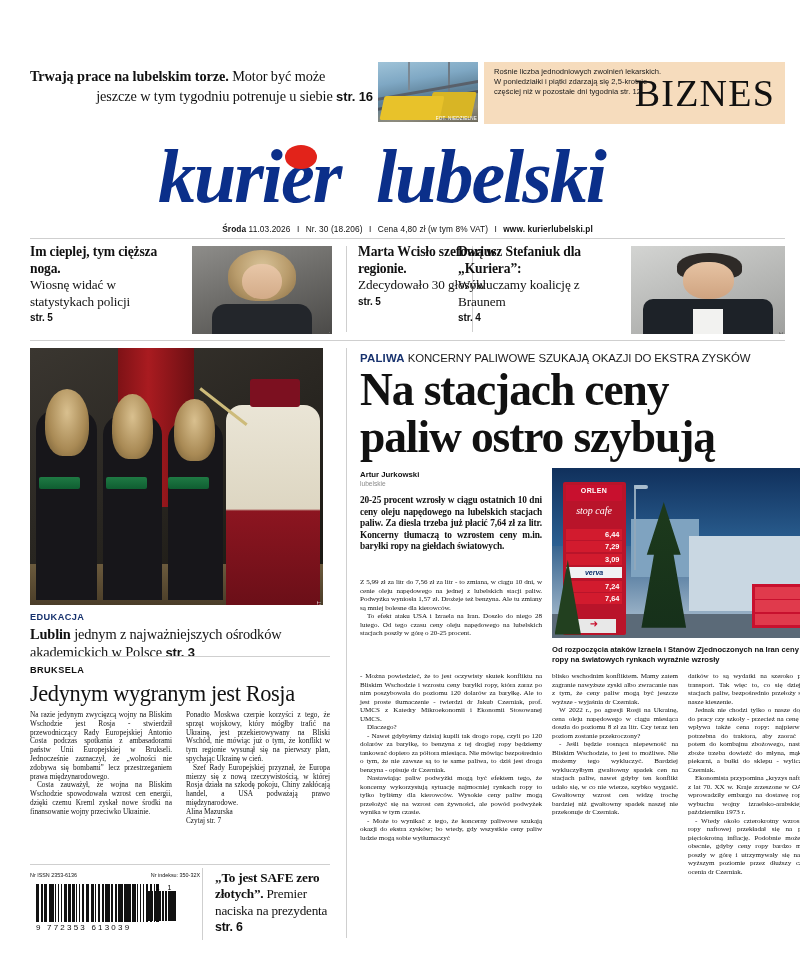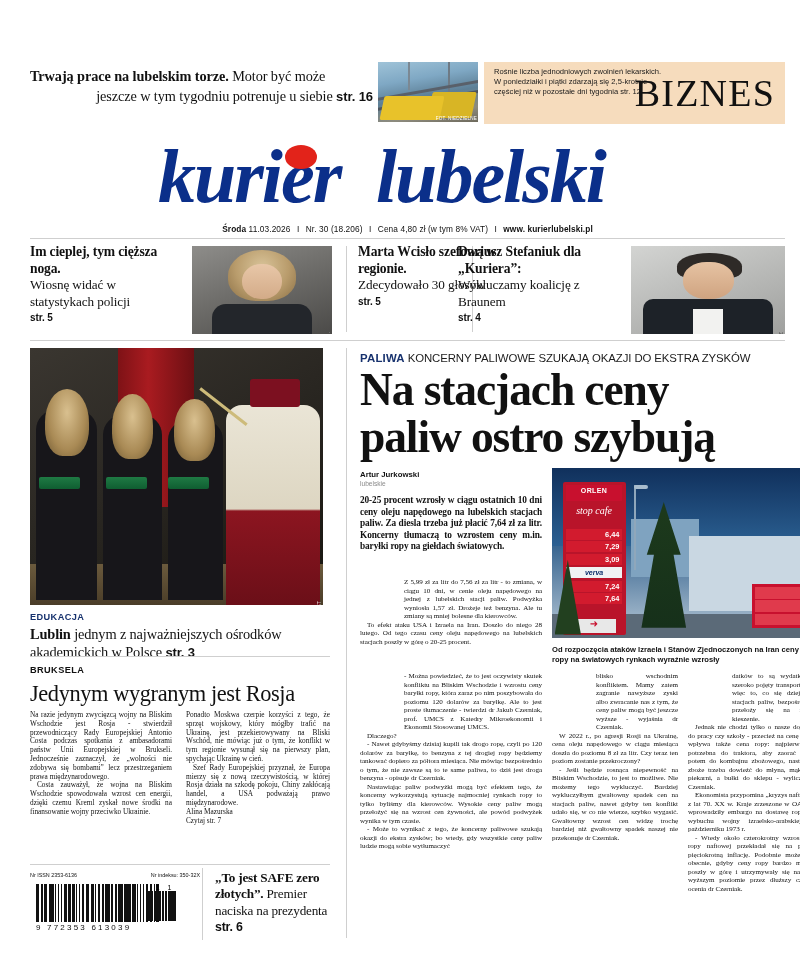--- a/index.html
+++ b/index.html
@@ -151,21 +151,21 @@
   .gasphoto .sign i{position:absolute;left:6%;width:88%;height:26%;background:#e03a4c;display:block;}
   .gasphoto .lamp{position:absolute;left:31%;top:10%;width:2px;height:50%;background:#8fa7bb;}
   .gasphoto .lamphead{position:absolute;left:31%;top:10%;width:14px;height:4px;background:#a8bccd;border-radius:3px;}
 
   .gcap{position:absolute;left:522px;top:645px;width:263px;
     font-family:"Liberation Sans",sans-serif;font-weight:700;font-size:7.6px;line-height:10px;color:#111;}
 
   .bodycol{position:absolute;font-size:7.1px;line-height:8.5px;color:#111;text-align:justify;
     letter-spacing:-.05px;}
   .bodycol p{margin:0;text-indent:7px;}
-  .bodycol p.noind{text-indent:0;margin-left:44px;}
+  .bodycol p.noind{text-indent:0;}
 
   .leftcol{position:absolute;font-size:7.3px;line-height:8.8px;color:#111;text-align:justify;}
   .leftcol p{margin:0;text-indent:7px;}
   .leftcol p.noind{text-indent:0;}
 
   .safebox{position:absolute;left:185px;top:870px;width:120px;}
   .safebox h4{margin:0;font-size:13.2px;line-height:16.4px;font-weight:400;color:#111;letter-spacing:-.2px;}
   .safebox h4 b{font-weight:700;}
   .safebox .pg{font-family:"Liberation Sans",sans-serif;font-weight:700;font-size:12.4px;}
 

